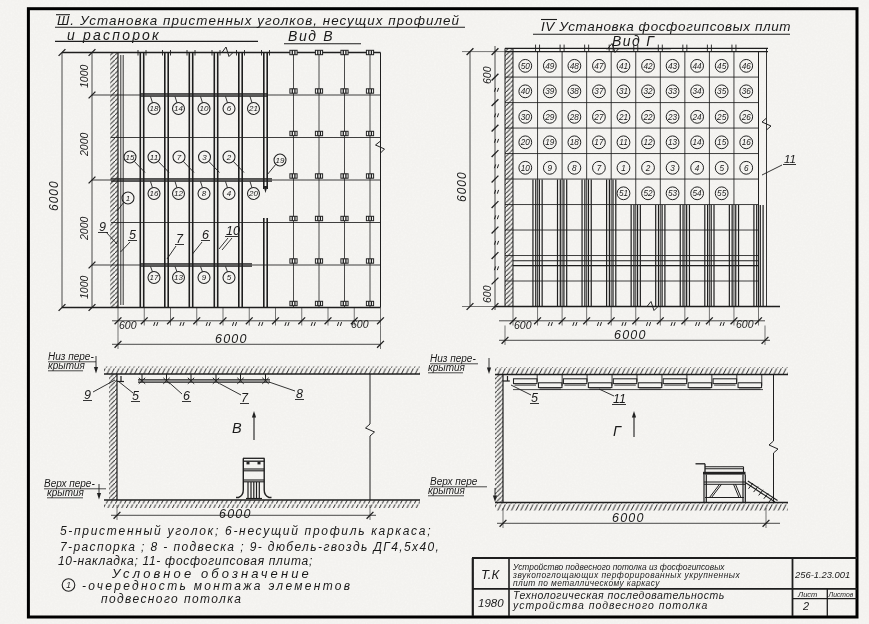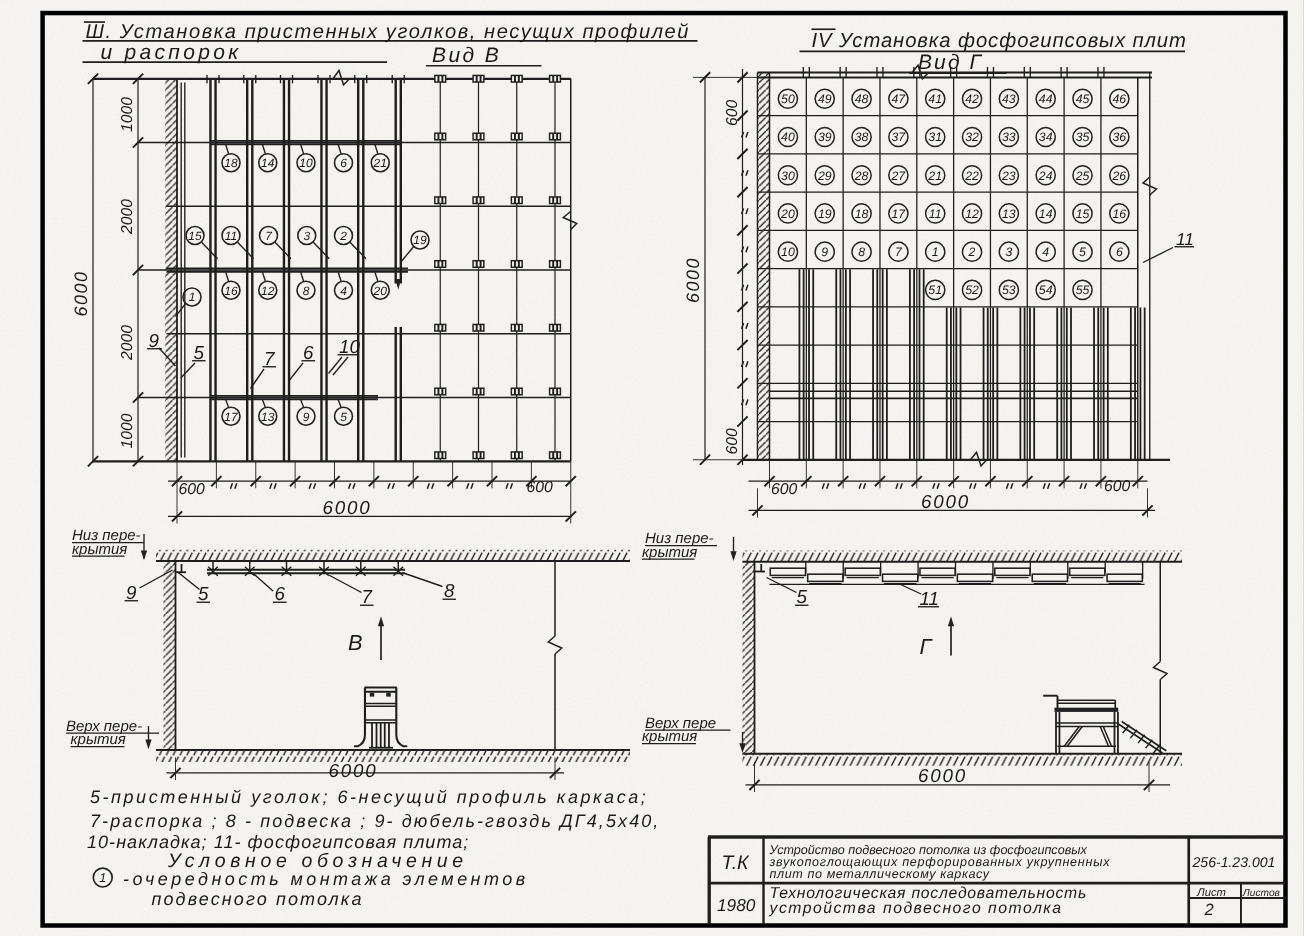--- a/index.html
+++ b/index.html
@@ -1,14 +1,14 @@
 <!DOCTYPE html>
 <html><head><meta charset="utf-8"><title>sheet</title><style>
 html,body{margin:0;padding:0;background:#ffffff}
-#sheet{position:relative;width:869px;height:624px;background:#a16207;overflow:hidden}
+#sheet{position:relative;width:869px;height:624px;background:#84cc16;overflow:hidden}
 </style></head><body>
 <div id="sheet">
 <svg width="869" height="624" viewBox="0 0 869 624">
 <defs>
 <pattern id="hw" width="4.6" height="4.6" patternUnits="userSpaceOnUse">
           <line x1="-1" y1="5.6" x2="5.6" y2="-1" stroke="#2a2a2a" stroke-width="0.95"></line>
         </pattern>
 <pattern id="hs" width="4.6" height="8" patternUnits="userSpaceOnUse">
           <line x1="0.4" y1="7.6" x2="4.0" y2="0.4" stroke="#2a2a2a" stroke-width="0.95"></line>
         </pattern>

